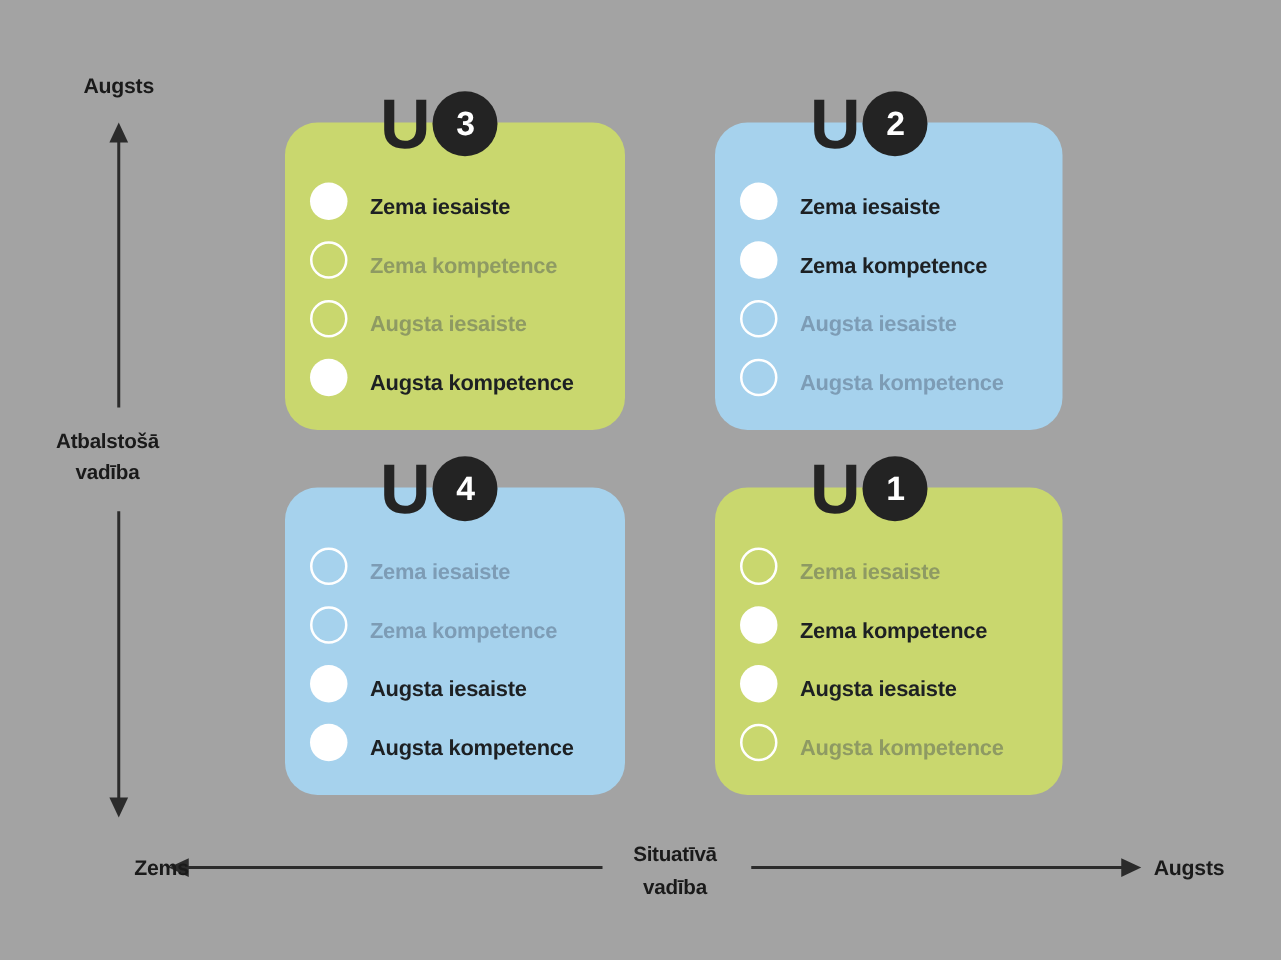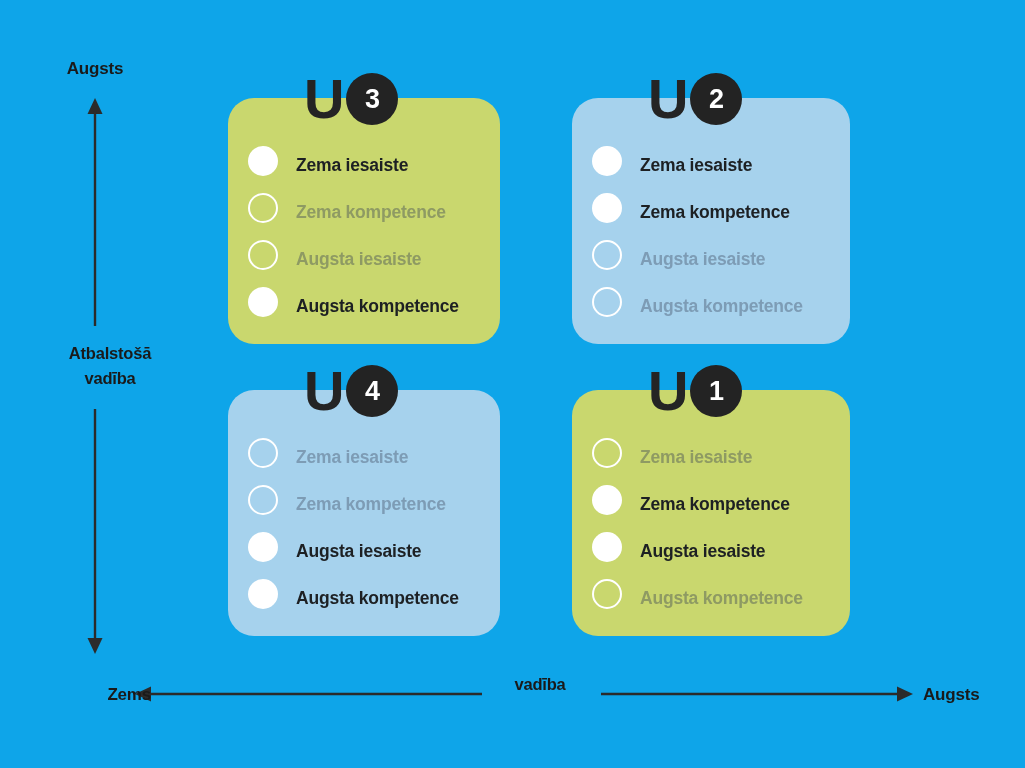--- a/index.html
+++ b/index.html
@@ -1,24 +1,24 @@
 <!DOCTYPE html>
 <html><head>
 <meta charset="utf-8">
 <style>
   html,body{margin:0;padding:0;background:#ffffff;}
   .canvas{
-    position:relative;width:1025px;height:768px;background:#0ea5e9;overflow:hidden;
+    position:relative;width:1025px;height:768px;background:#a3a3a3;overflow:hidden;
     font-family:"Liberation Sans","DejaVu Sans",sans-serif;color:#1d1d1d;
   }
   .axis-svg{position:absolute;left:0;top:0;}
   .axis-label{position:absolute;font-weight:700;font-size:17px;letter-spacing:-0.2px;color:#1a1a1a;}
   .axis-label .line{display:block;}
   #label-augsts-top{left:45px;top:59px;width:100px;text-align:center;}
-  #label-atbalstosa{left:40px;top:341px;width:140px;text-align:center;line-height:25px;font-size:16.5px;}
+  #label-atbalstosa{left:16px;top:341px;width:140px;text-align:center;line-height:25px;font-size:16.5px;}
   #label-zems{left:51px;top:685px;width:100px;text-align:right;}
   #label-situativa{left:478px;top:671px;width:124px;text-align:center;line-height:26px;font-size:16.5px;}
   #label-augsts-right{left:923px;top:685px;width:90px;text-align:left;}
 
   .card{position:absolute;border-radius:26px;height:246px;}
   .card[data-variant="green"]{background:#c9d76e;}
   .card[data-variant="blue"]{background:#a6d2ed;}
   #card-u3{left:228px;top:98px;width:272px;}
   #card-u2{left:572px;top:98px;width:278px;}
   #card-u4{left:228px;top:390px;width:272px;}
@@ -64,20 +64,21 @@
   <div class="axis-label" id="label-augsts-top">Augsts</div>
 
   <div class="axis-label" id="label-atbalstosa">
     <span class="line">Atbalstošā</span>
     <span class="line">vadība</span>
   </div>
 
   <div class="axis-label" id="label-zems">Zems</div>
 
   <div class="axis-label" id="label-situativa">
+    <span class="line">Situatīvā</span>
     <span class="line">vadība</span>
   </div>
 
   <div class="axis-label" id="label-augsts-right">Augsts</div>
 
   <section class="card" id="card-u3" data-variant="green">
     <div class="badge">
       <span class="badge-letter">U</span>
       <span class="badge-circle">3</span>
     </div>

